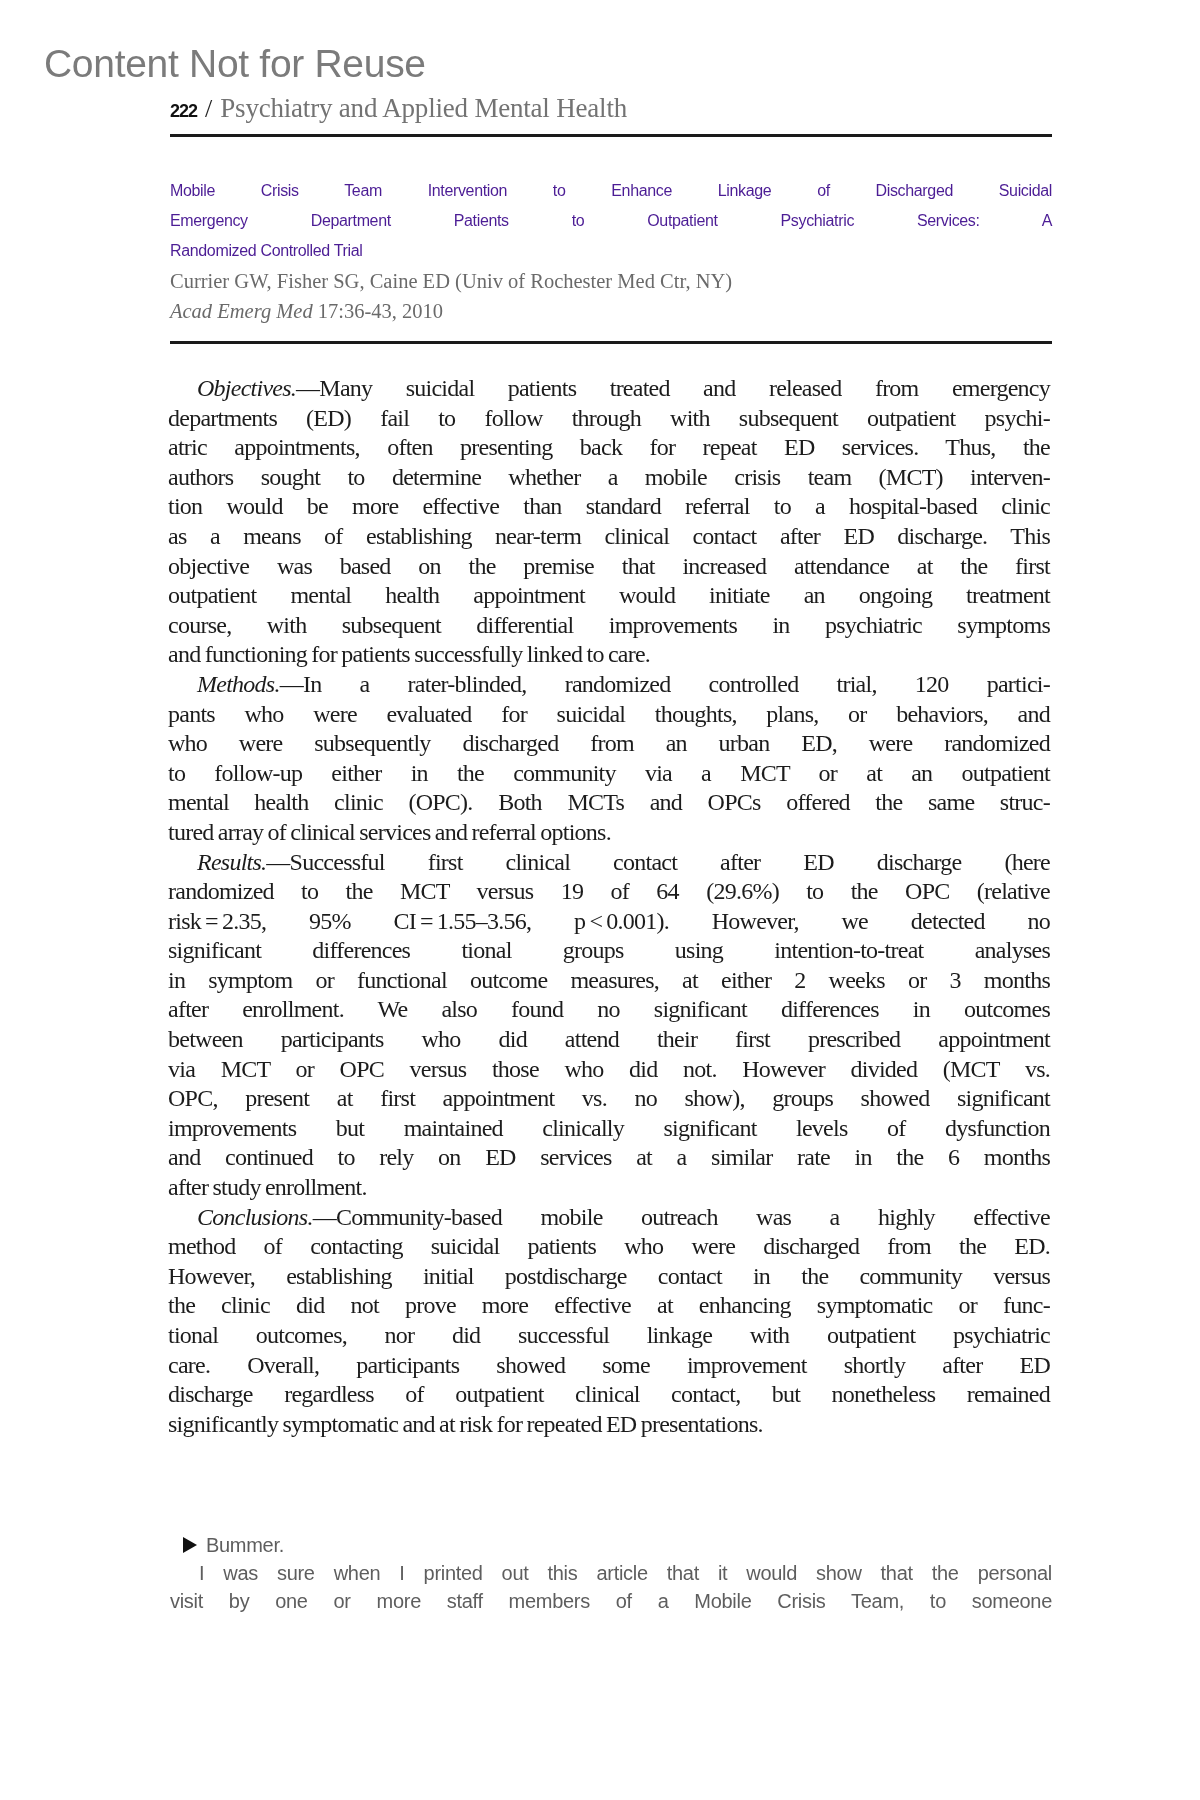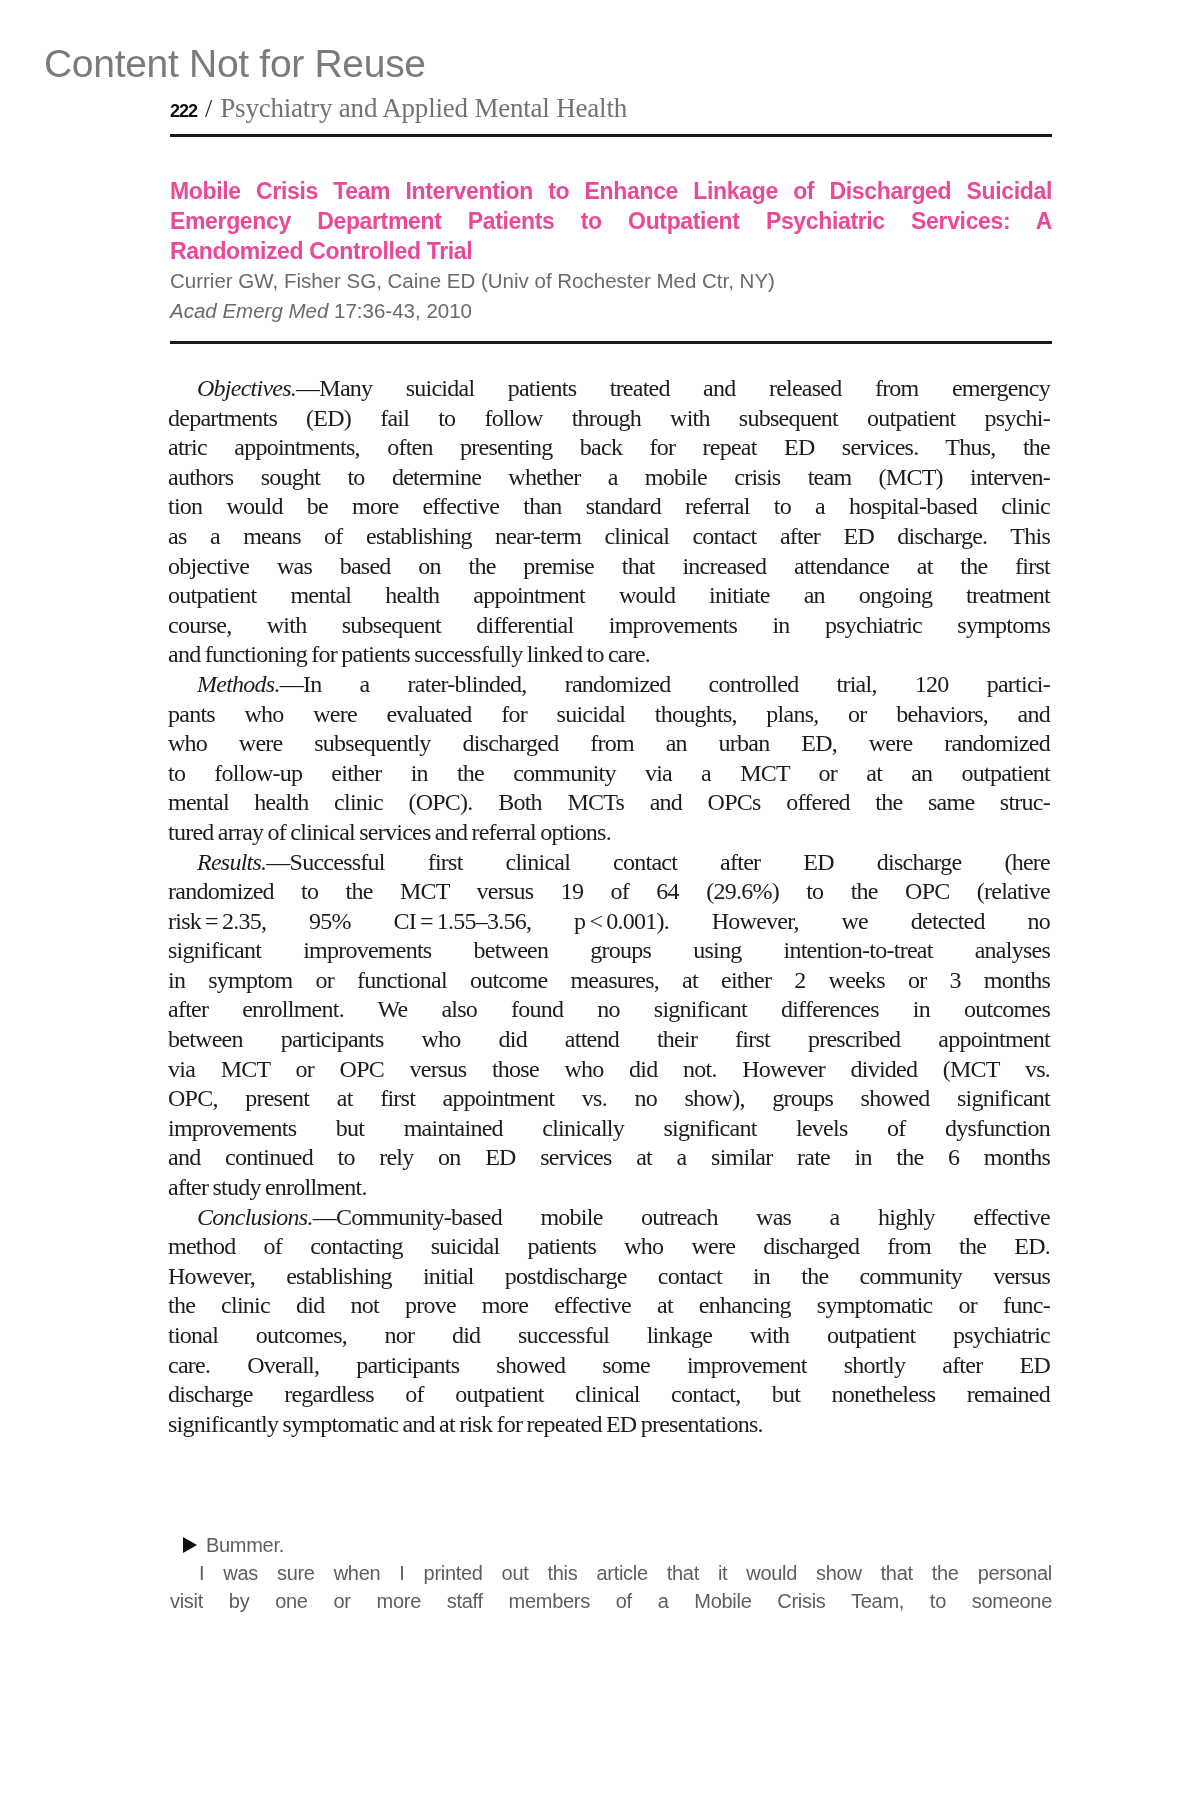--- a/index.html
+++ b/index.html
@@ -19,27 +19,27 @@
   }
   .sep { font-family: "Liberation Serif", serif; font-size: 26px; color: #222; margin: 0 8px 0 8px; }
   .journal-name { font-family: "Liberation Serif", serif; font-size: 27px; color: #737373; letter-spacing: -0.2px; }
   .rule { position: absolute; left: 170px; width: 882px; height: 3px; background: #1a1a1a; }
   .rule.top { top: 134px; }
   .rule.mid { top: 341px; }
 
   .title-block { position: absolute; left: 170px; top: 176px; width: 882px; }
   .tline {
     display: block; height: 30px; line-height: 30px; white-space: nowrap;
-    font-family: "Liberation Sans", sans-serif; font-weight: bold; font-size: 23px;
-    color: #ec4899; letter-spacing: -0.35px; text-align: justify; text-align-last: justify;
+    font-family: "Liberation Sans", sans-serif; font-weight: normal; font-size: 16px;
+    color: #4c1d95; letter-spacing: -0.35px; text-align: justify; text-align-last: justify;
   }
   .tline.last { text-align-last: left; }
   .meta {
     display: block; height: 30px; line-height: 30px; white-space: nowrap;
-    font-family: Liberation Sans, sans-serif; font-size: 20.5px; color: #6a6a6a;
+    font-family: Liberation Serif, serif; font-size: 20.5px; color: #6a6a6a;
   }
   .meta .ital { font-style: italic; }
 
   .body-block { position: absolute; left: 168px; top: 374px; width: 882px; }
   .bline {
     display: block; height: 29.6px; line-height: 29.6px; white-space: nowrap;
     font-family: "Liberation Serif", serif; font-size: 24px; color: #1c1c1c;
     letter-spacing: -0.75px; word-spacing: -1px;
     text-align: justify; text-align-last: justify; overflow: visible;
   }
@@ -96,21 +96,21 @@
   <span class="bline indent"><span class="lead">Methods.</span><span>—In a rater-blinded, randomized controlled trial, 120 partici-</span></span>
   <span class="bline">pants who were evaluated for suicidal thoughts, plans, or behaviors, and</span>
   <span class="bline">who were subsequently discharged from an urban ED, were randomized</span>
   <span class="bline">to follow-up either in the community via a MCT or at an outpatient</span>
   <span class="bline">mental health clinic (OPC). Both MCTs and OPCs offered the same struc-</span>
   <span class="bline last">tured array of clinical services and referral options.</span>
 
   <span class="bline indent"><span class="lead">Results.</span><span>—Successful first clinical contact after ED discharge (here</span></span>
   <span class="bline">randomized to the MCT versus 19 of 64 (29.6%) to the OPC (relative</span>
   <span class="bline">risk = 2.35, 95% CI = 1.55–3.56, p &lt; 0.001). However, we detected no</span>
-  <span class="bline">significant improvements between groups using intention-to-treat analyses</span>
+  <span class="bline">significant differences tional groups using intention-to-treat analyses</span>
   <span class="bline">in symptom or functional outcome measures, at either 2 weeks or 3 months</span>
   <span class="bline">after enrollment. We also found no significant differences in outcomes</span>
   <span class="bline">between participants who did attend their first prescribed appointment</span>
   <span class="bline">via MCT or OPC versus those who did not. However divided (MCT vs.</span>
   <span class="bline">OPC, present at first appointment vs. no show), groups showed significant</span>
   <span class="bline">improvements but maintained clinically significant levels of dysfunction</span>
   <span class="bline">and continued to rely on ED services at a similar rate in the 6 months</span>
   <span class="bline last">after study enrollment.</span>
 
   <span class="bline indent"><span class="lead">Conclusions.</span><span>—Community-based mobile outreach was a highly effective</span></span>

